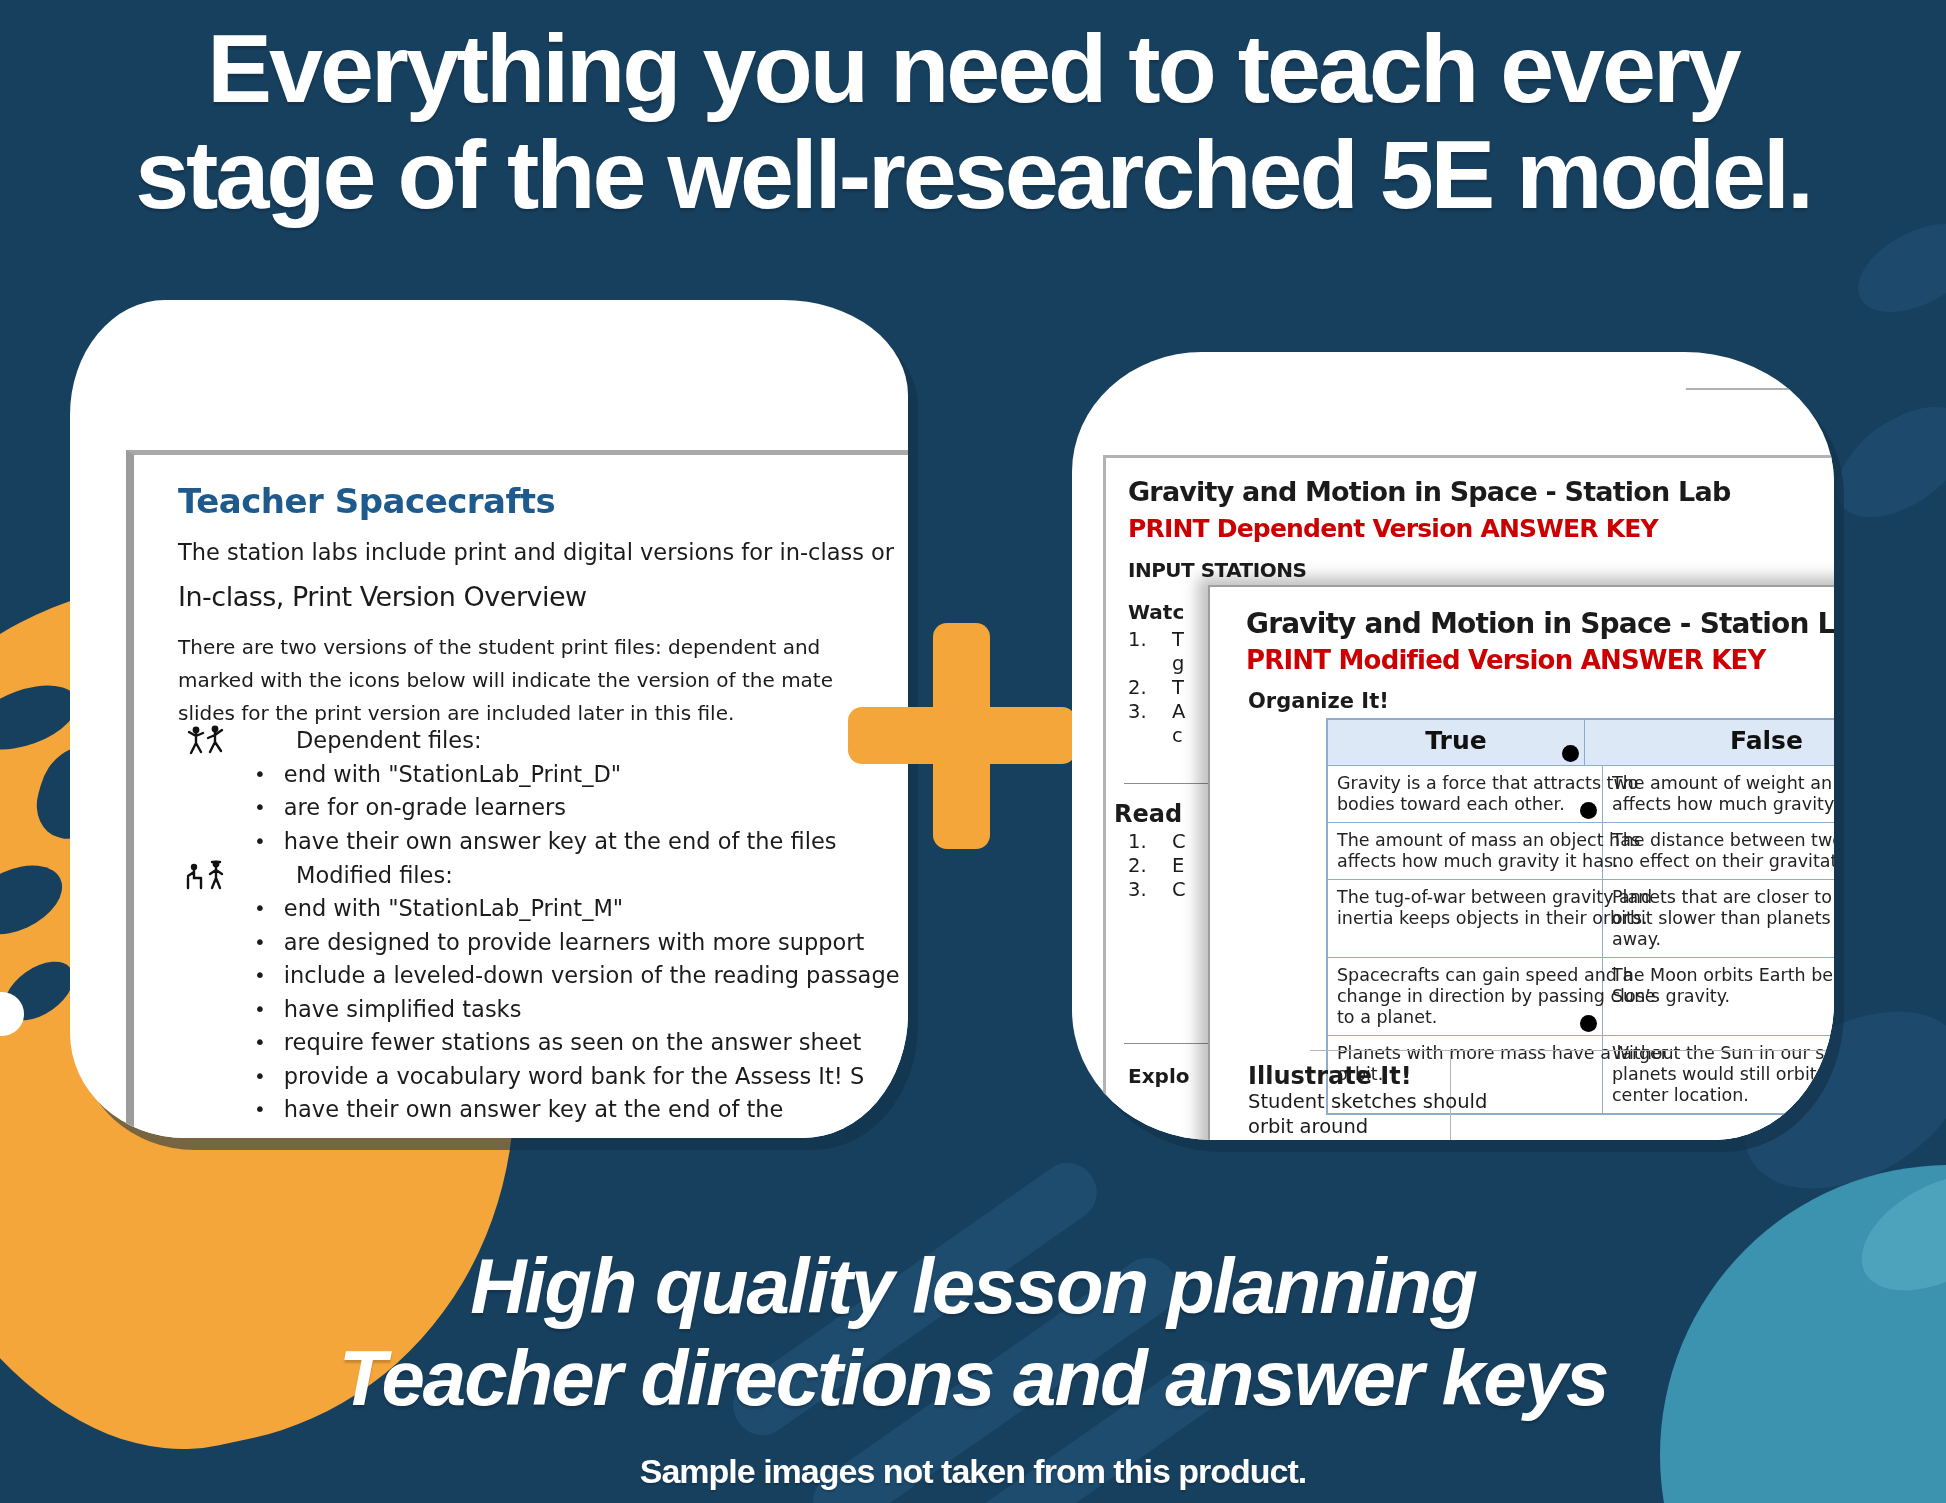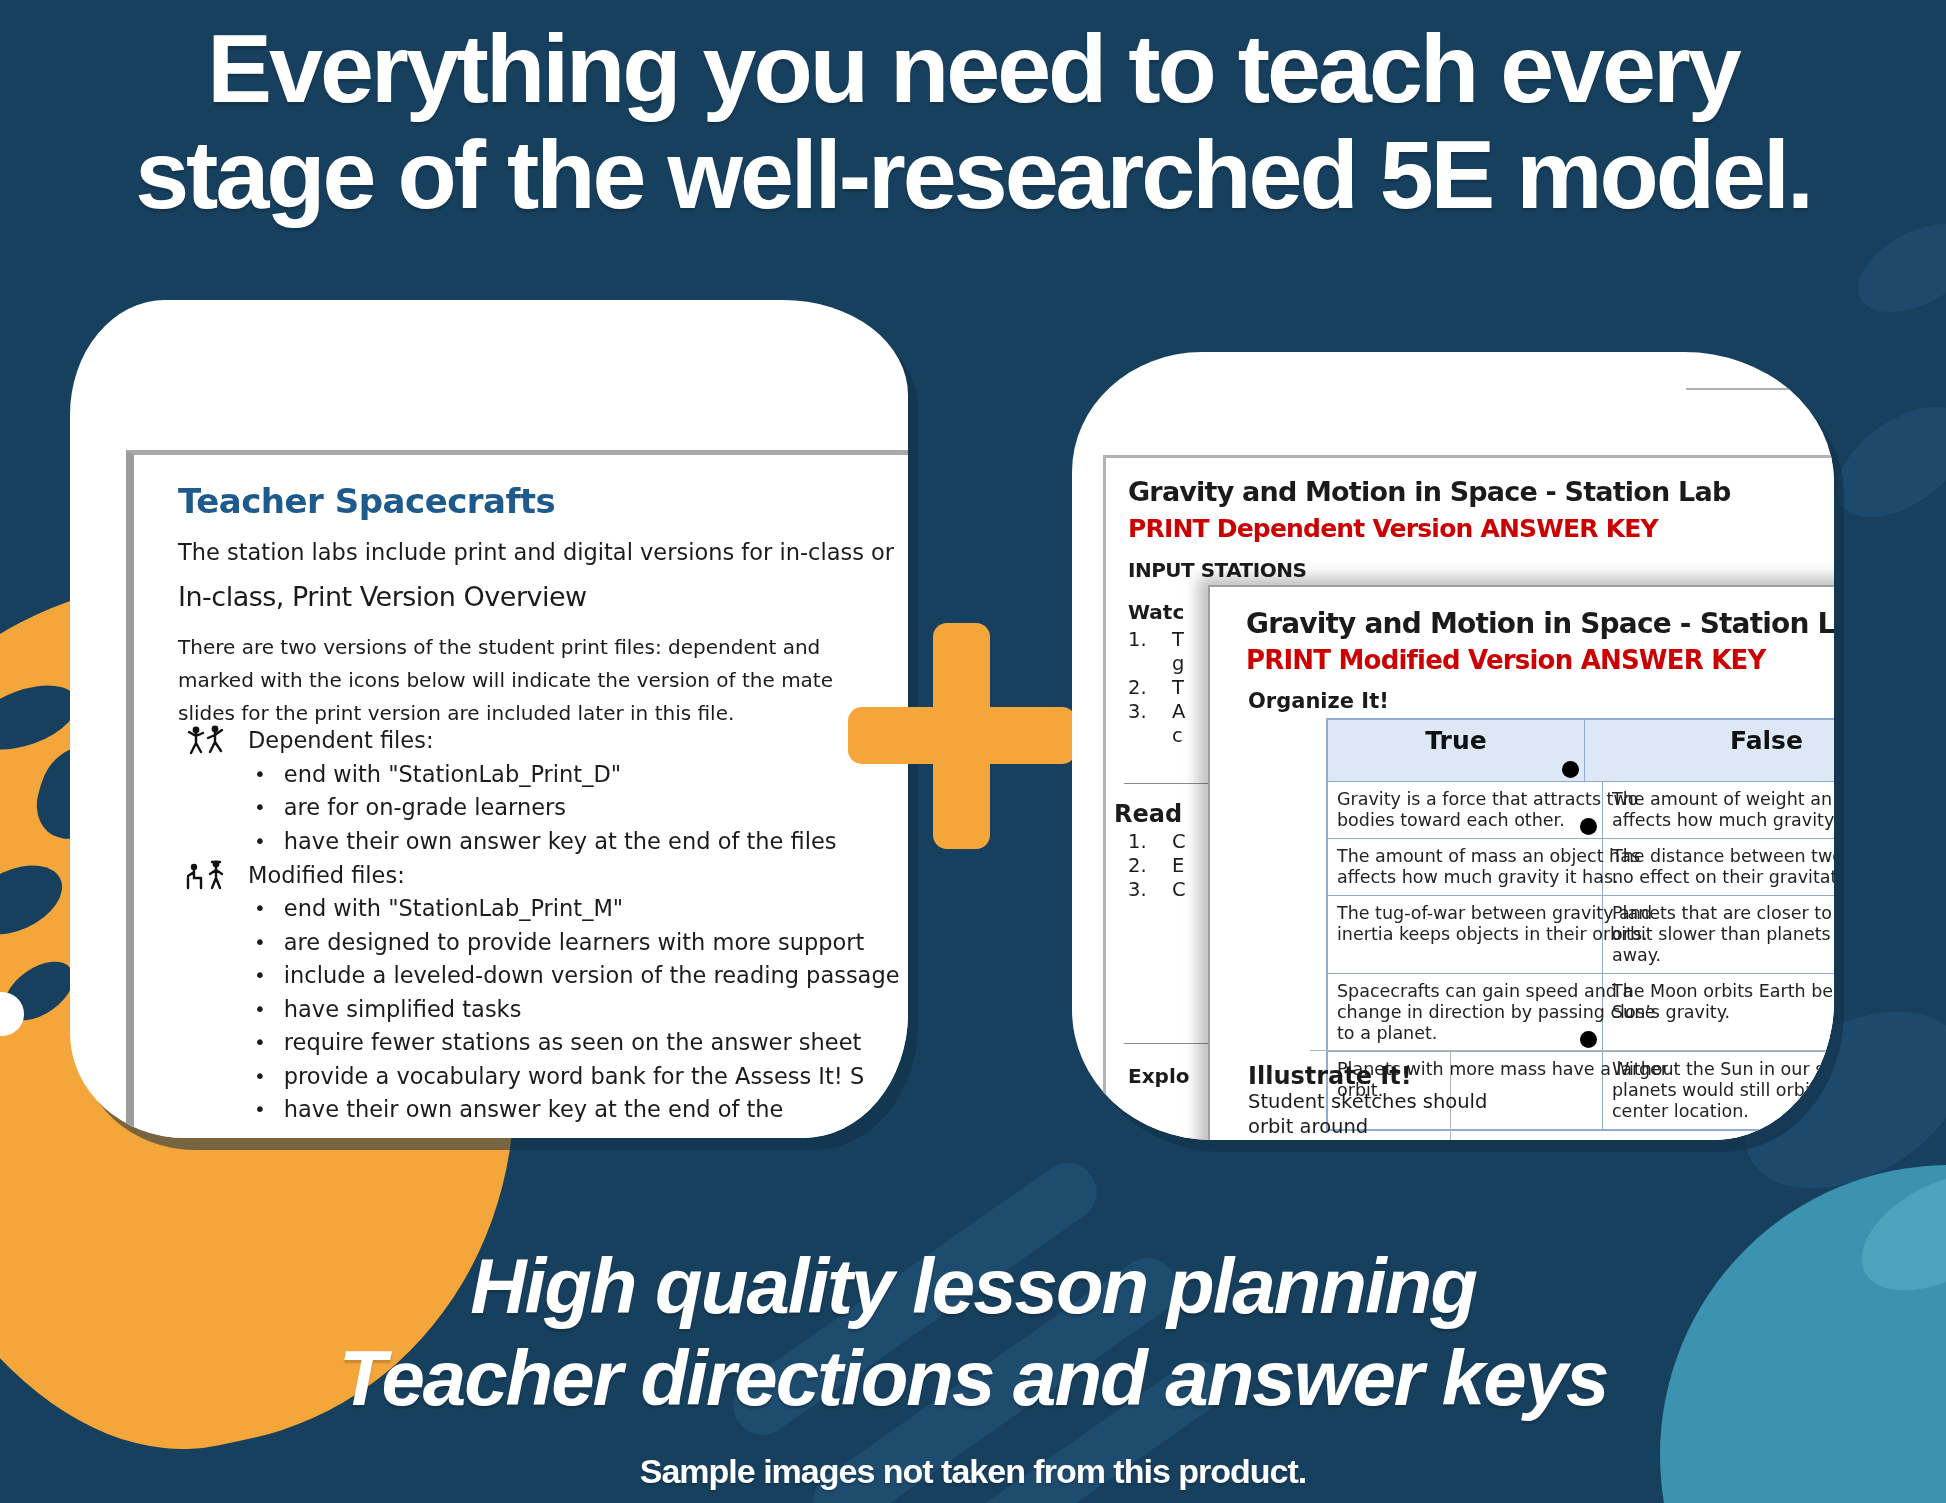--- a/index.html
+++ b/index.html
@@ -39,21 +39,21 @@
   .doc{position:absolute;background:#fff;}
   .doc-left{left:56px;top:150px;width:980px;height:920px;
     border-left:8px solid #9c9c9c;border-top:5px solid #a9a9a9;}
   .doc-font{font-family:"DejaVu Sans",sans-serif;color:#1b1b1b;}
   .ld-title{left:44px;top:26px;font-size:34px;font-weight:bold;color:var(--doc_blue,#1E5A8B);
     font-family:"DejaVu Sans",sans-serif;white-space:nowrap;letter-spacing:-0.5px;}
   .ld-intro{left:44px;top:84px;font-size:22.5px;white-space:nowrap;}
   .ld-h2{left:44px;top:126px;font-size:27px;font-weight:normal;white-space:nowrap;letter-spacing:-0.5px;}
   .ld-para{left:44px;top:176px;font-size:20px;line-height:33px;white-space:nowrap;}
   .ld-groups{left:50px;top:268px;width:840px;}
-  .group-head{display:flex;align-items:center;height:34px;}
+  .group-head{display:flex;align-items:center;height:34px;gap:48px;}
   .group-head .gicon{width:44px;height:32px;margin-right:20px;flex:0 0 44px;}
   .group-head .glabel{font-size:22.5px;white-space:nowrap;}
   .bullet-line{height:33.5px;display:flex;align-items:center;padding-left:70px;font-size:22.5px;white-space:nowrap;}
   .bullet-line .b{margin-right:18px;font-size:20px;}
   
   .doc-back{left:31px;top:103px;width:780px;height:700px;border:3px solid #b3b3b3;}
   .bd-title{left:22px;top:18px;font-size:27px;font-weight:bold;white-space:nowrap;letter-spacing:-0.8px;}
   .bd-red{left:22px;top:56px;font-size:25px;font-weight:bold;color:var(--doc_red,#CC0000);white-space:nowrap;letter-spacing:-0.8px;}
   .bd-section{left:22px;top:100px;font-size:20px;font-weight:bold;letter-spacing:-0.5px;}
   .bd-watch{left:22px;top:142px;font-size:20px;font-weight:bold;}
@@ -70,21 +70,21 @@
   .fd-title{left:36px;top:20px;font-size:28px;font-weight:bold;white-space:nowrap;letter-spacing:-0.8px;}
   .fd-red{left:36px;top:58px;font-size:26px;font-weight:bold;color:var(--doc_red,#CC0000);white-space:nowrap;letter-spacing:-0.8px;}
   .fd-organize{left:38px;top:102px;font-size:21px;font-weight:bold;}
   .tf-table{left:116px;top:131px;width:620px;border:2px solid var(--table_border,#8FABCE);}
   .t-row{display:flex;border-top:1.5px solid var(--table_border,#8FABCE);}
   .t-row:first-child{border-top:none;}
   .t-cell{position:relative;padding:7px 9px;font-size:17.5px;line-height:21px;color:#222;}
   .t-cell.c1{width:256px;border-right:1.5px solid var(--table_border,#8FABCE);flex:0 0 256px;}
   .t-cell.c2{flex:1;}
   .t-head .t-cell{background:var(--table_header_bg,#DCE8F6);font-size:25px;font-weight:bold;
-    text-align:center;padding:10px 0 30px 0;color:#111;}
+    text-align:center;padding:10px 0 14px 0;color:#111;}
   .t-line{white-space:nowrap;}
   .dot{position:absolute;right:5px;bottom:3px;width:17px;height:17px;border-radius:50%;background:#000;}
   .fd-hline{left:100px;top:463px;width:540px;height:1px;background:#b5b5b5;}
   .fd-vline{left:240px;top:463px;width:1px;height:140px;background:#b5b5b5;}
   .fd-ill{left:38px;top:475px;font-size:24px;font-weight:bold;}
   .fd-ill-l1{left:38px;top:503px;font-size:19.5px;}
   .fd-ill-l2{left:38px;top:528px;font-size:19.5px;}
   
   .plus-v{left:933px;top:623px;width:57px;height:226px;background:var(--orange,#F4A63B);border-radius:14px;}
   .plus-h{left:848px;top:707px;width:228px;height:57px;background:var(--orange,#F4A63B);border-radius:14px;}

